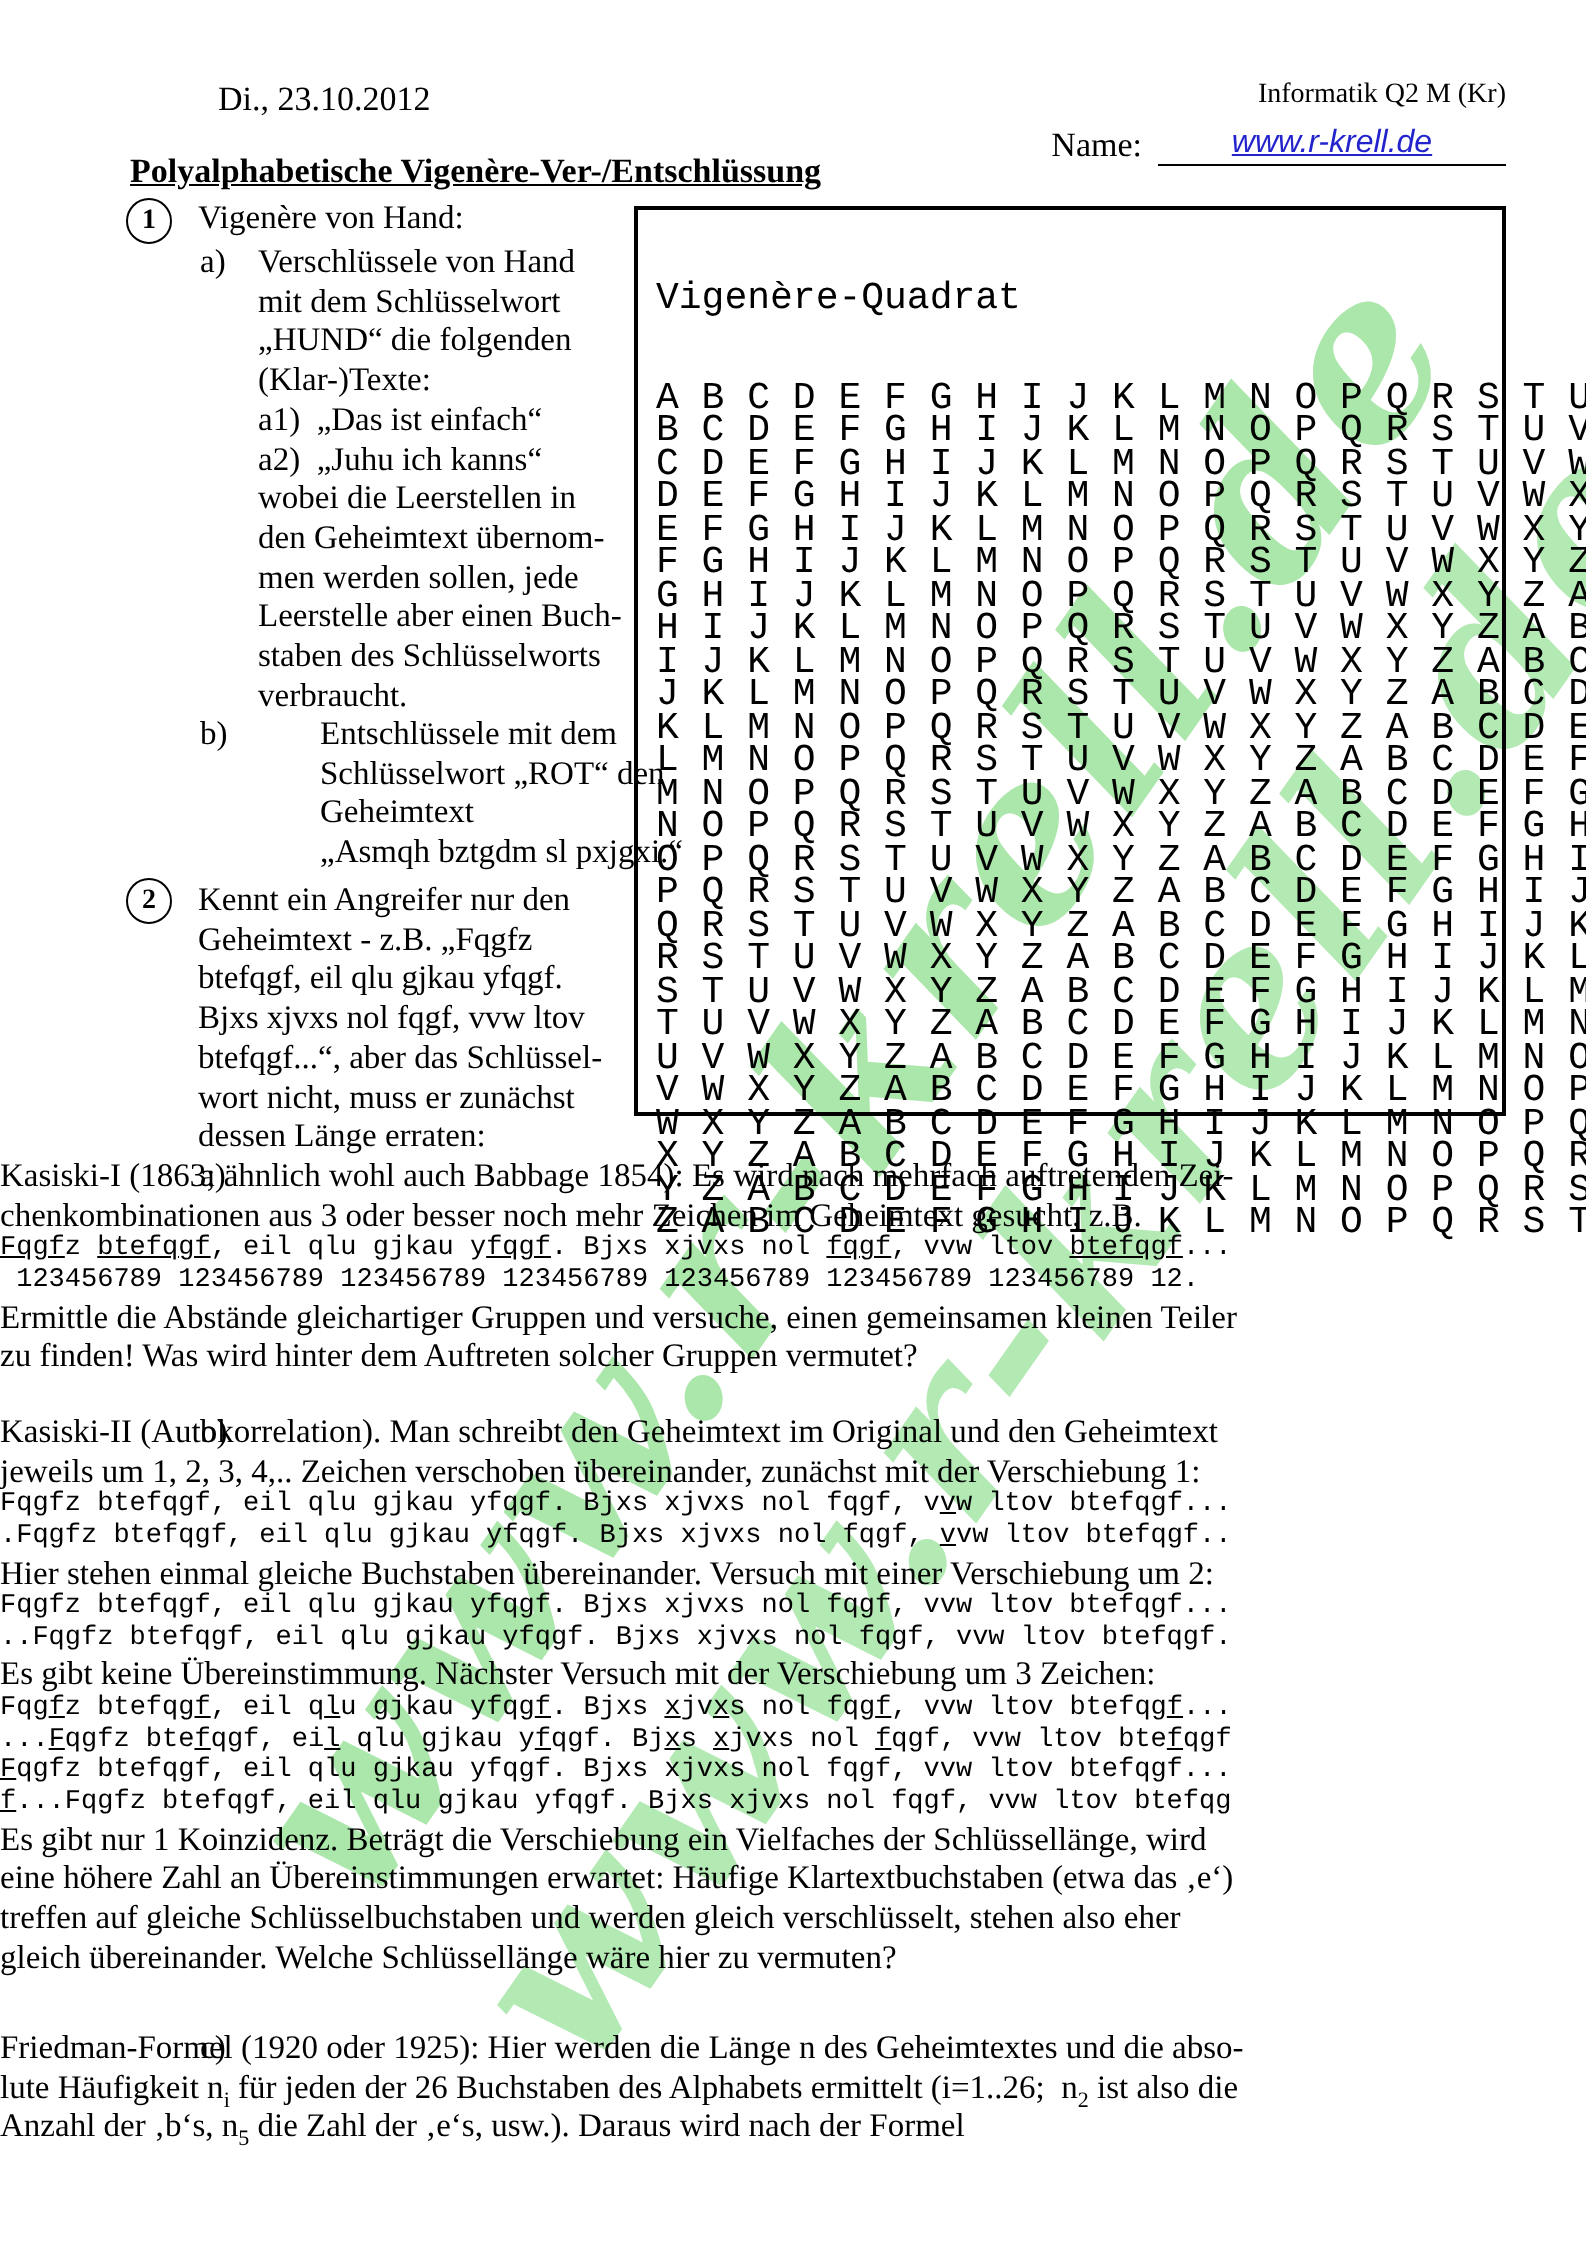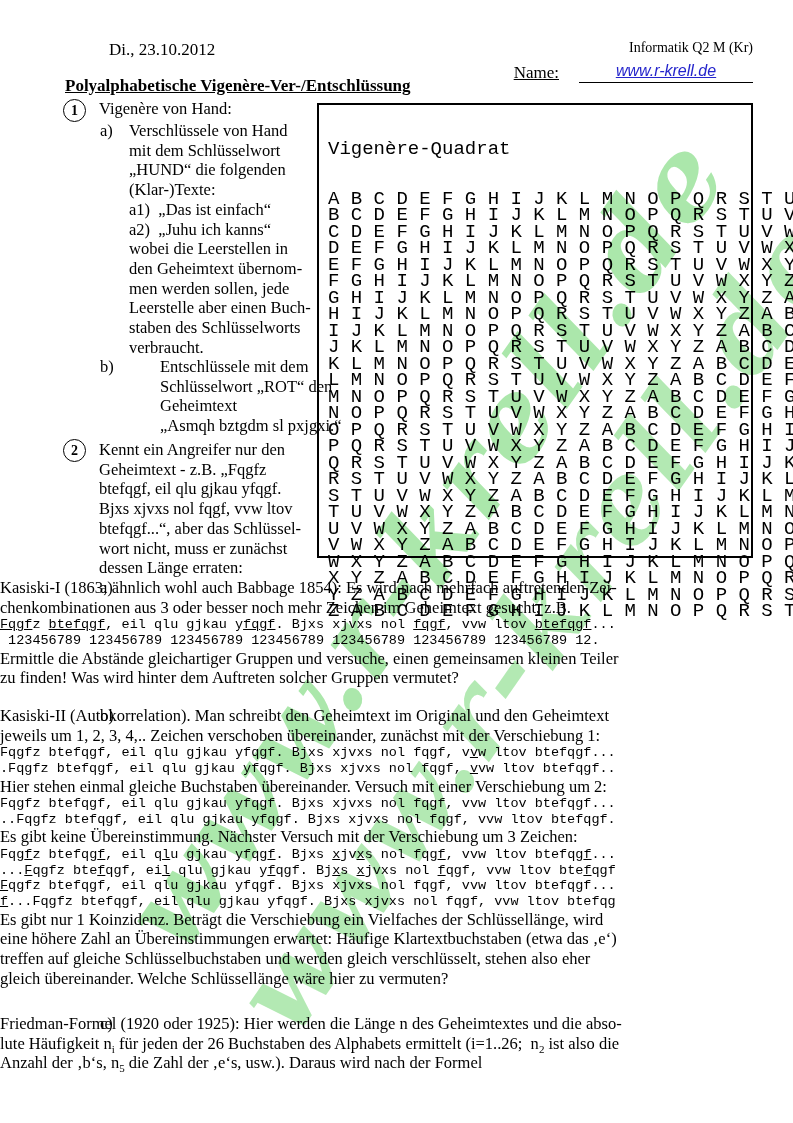--- a/index.html
+++ b/index.html
@@ -14,21 +14,21 @@
   #wm1 { left:150px; top:870px; }
   #wm2 { left:262px; top:952px; opacity:.9; }
 
   .layer { position:absolute; inset:0; z-index:1; }
 
   .serif  { font-size:16.5px; line-height:19.7px; white-space:pre-wrap; }
 
   .date      { position:absolute; left:65px;  top:40px; font-size:17px;margin-left:44px; }
   .doc-title { position:absolute; left:65px;  top:76px; font-size:17px; font-weight:bold; text-decoration:underline; }
   .course    { position:absolute; right:40px; top:40px; font-size:14px; }
-  .name-row  { position:absolute; right:40px; top:61px; display:flex; align-items:flex-end; gap:20px; font-size:17px;text-decoration:underline; }
+  .name-row  { position:absolute; right:40px; top:61px; display:flex; align-items:flex-end; gap:8px; font-size:17px; }
   .name-line { display:inline-block; width:166px; border-bottom:1.2px solid #000; text-align:center; padding:0 4px 1px 4px; }
   .name-link { font-family:"Liberation Sans", sans-serif; font-style:italic; font-size:16px;
                color:#2424cc; text-decoration:underline; }
 
   .circle { position:absolute; width:21px; height:21px; border:1.6px solid #000; border-radius:50%;
             text-align:center; line-height:21px; font-weight:bold; font-size:14px; }
   #circle1 { left:63px; top:99px; }
   #circle2 { left:63px; top:439px; }
 
   #item1-heading { position:absolute; left:99px;  top:99px;font-family:Liberation Serif, serif;  }

